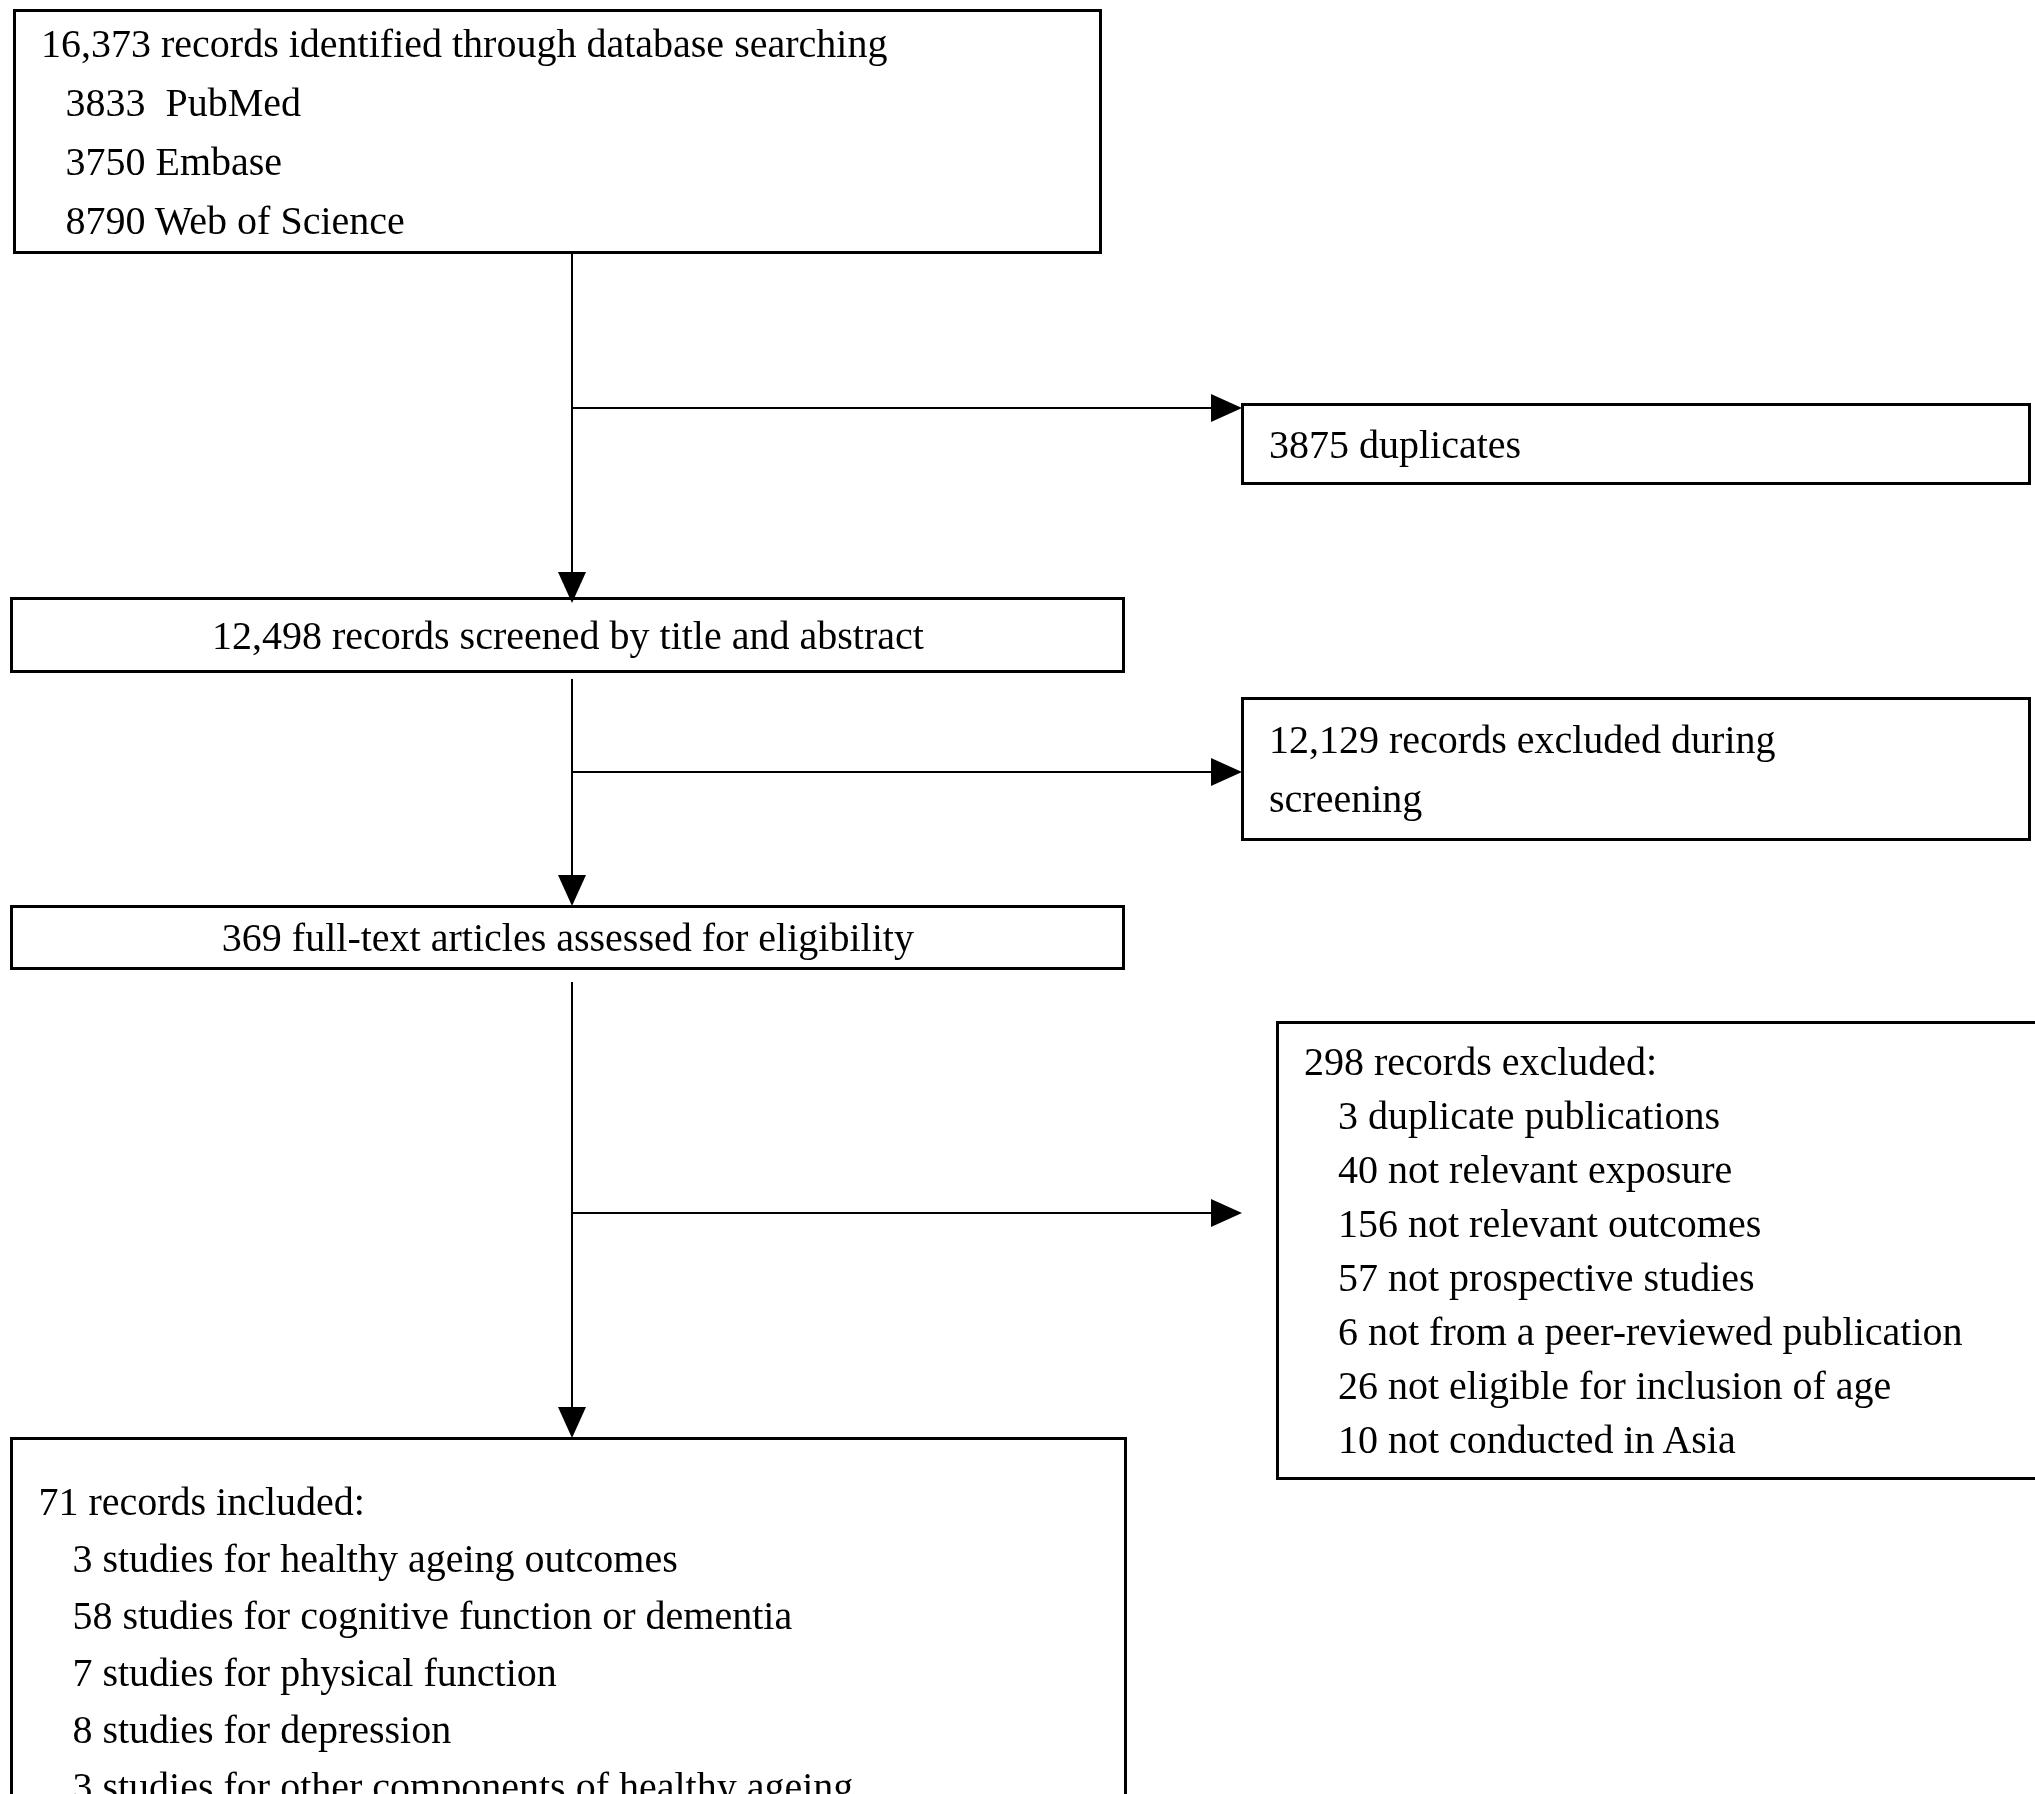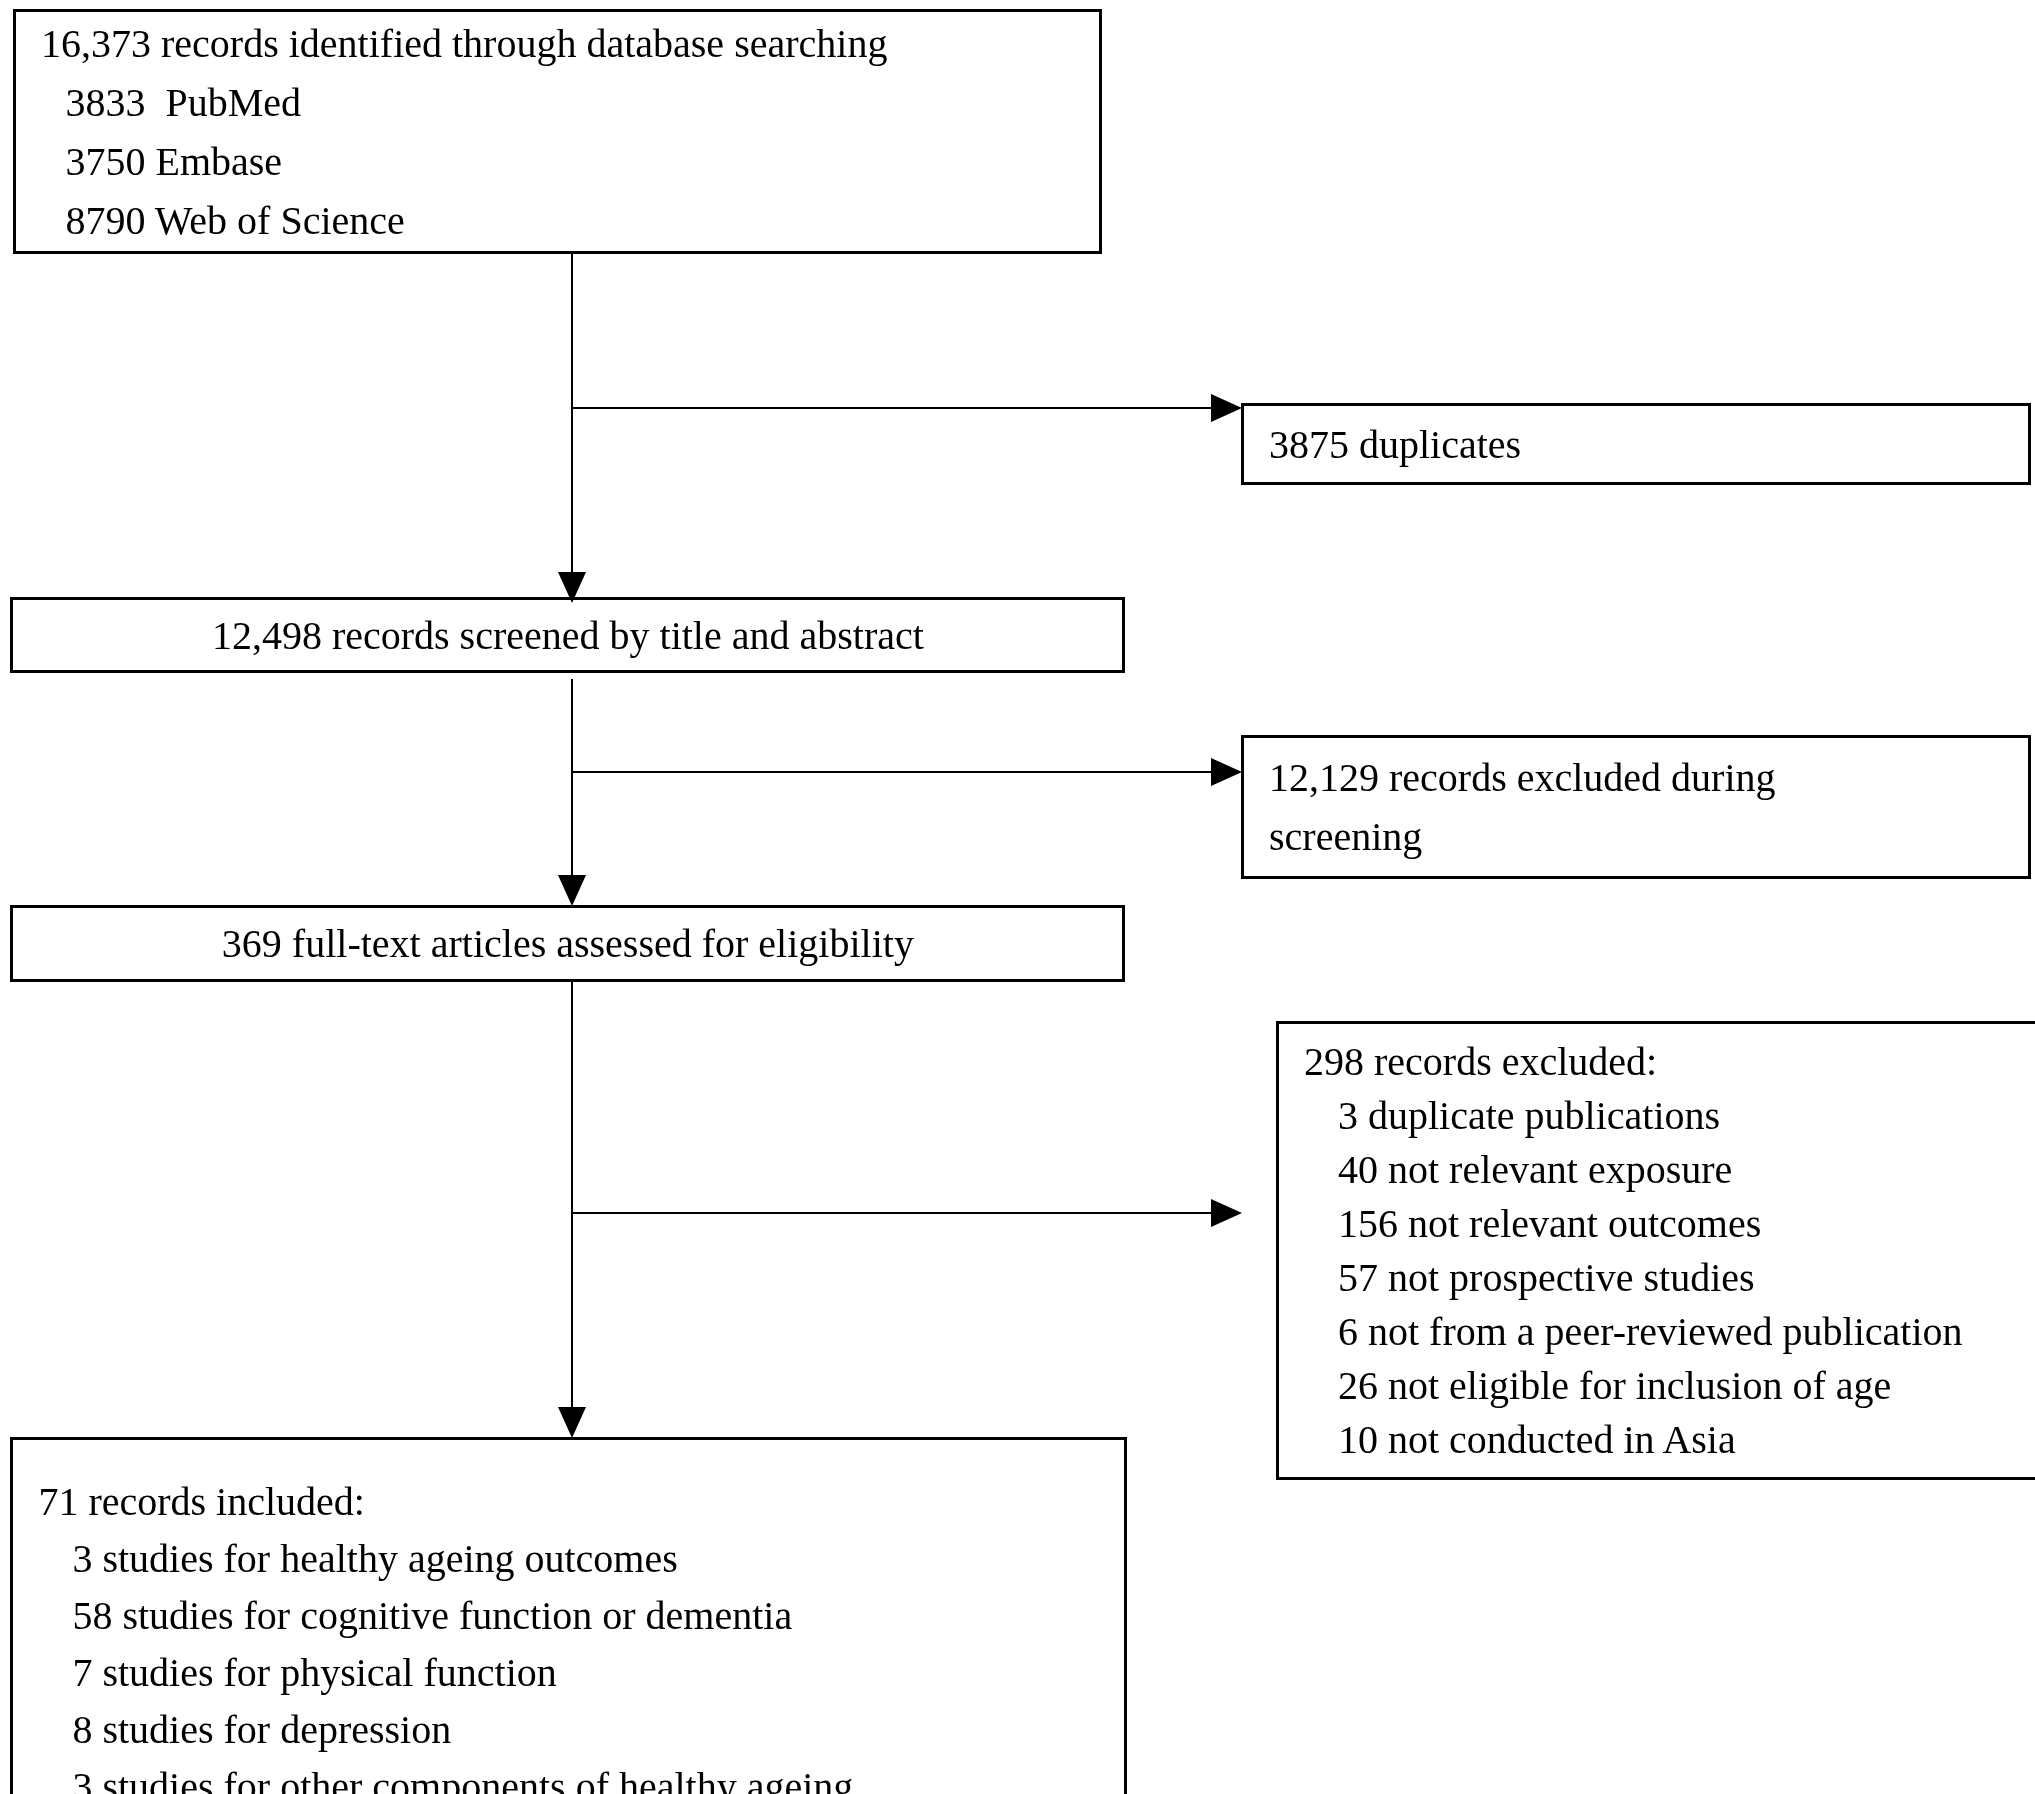--- a/index.html
+++ b/index.html
@@ -80,26 +80,26 @@
     </div>
 
   <div class="box list lh96" id="box-duplicates" style="left:1241px; top:369px; width:790px; height:82px;margin-top:34px;">
       <div class="line">3875 duplicates</div>
     </div>
 
   <div class="box center lh96" id="box-screened" style="left:10.4px; top:597px; width:1115px; height:76px;">
       <div class="line">12,498 records screened by title and abstract</div>
     </div>
 
-  <div class="box list lh96" id="box-excluded-screening" style="left:1241px; top:735px; width:790px; height:144px;">
+  <div class="box list lh96" id="box-excluded-screening" style="left:1241px; top:697px; width:790px; height:144px;">
       <div class="line">12,129 records excluded during</div>
       <div class="line indent">screening</div>
     </div>
 
-  <div class="box center lh96" id="box-fulltext" style="left:10.4px; top:905px; width:1115px; height:77px;align-items:center;">
+  <div class="box center lh96" id="box-fulltext" style="left:10.4px; top:905px; width:1115px; height:65px;align-items:center;">
       <div class="line">369 full-text articles assessed for eligibility</div>
     </div>
 
   <div class="box list hang lh88" id="box-excluded-fulltext" style="left:1276px; top:1021px; width:790px; height:459px;">
       <div class="line">298 records excluded:</div>
       <div class="line indent">3 duplicate publications</div>
       <div class="line indent">40 not relevant exposure</div>
       <div class="line indent">156 not relevant outcomes</div>
       <div class="line indent">57 not prospective studies</div>
       <div class="line indent">6 not from a peer-reviewed publication</div>

